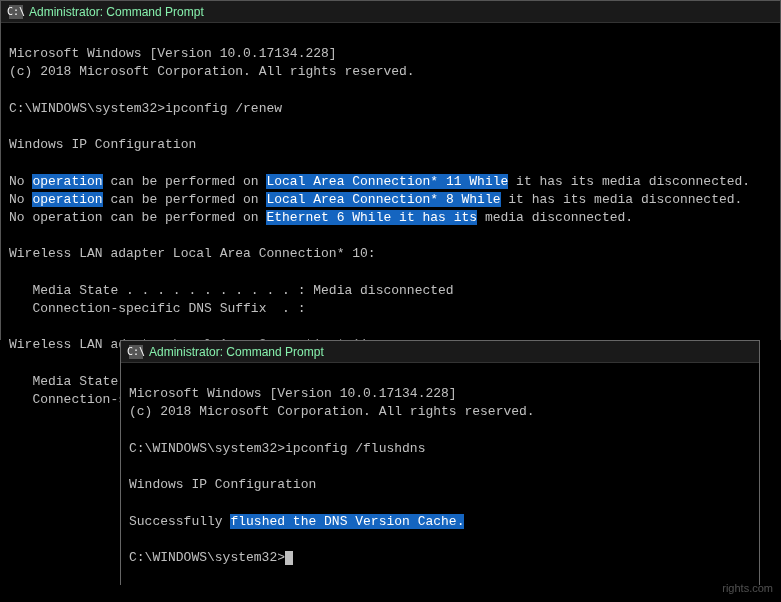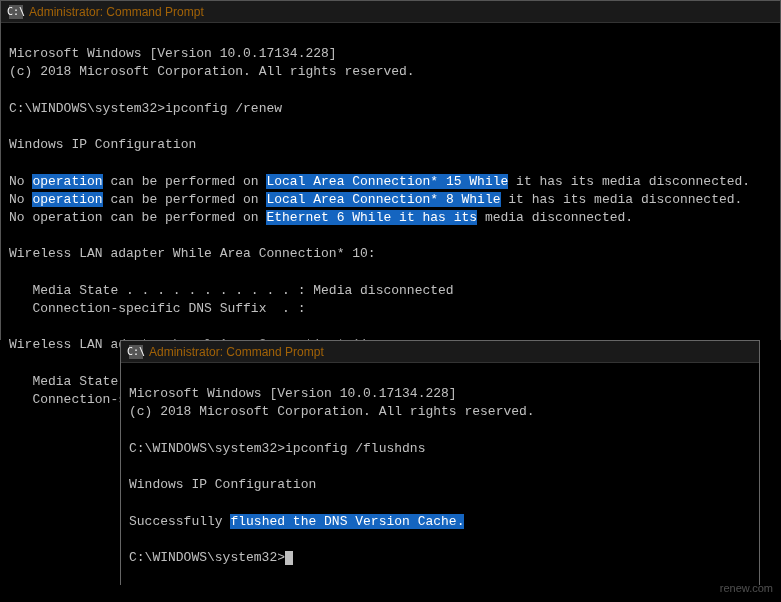--- a/index.html
+++ b/index.html
@@ -37,21 +37,21 @@
 
     .cmd-titlebar-icon {
       width: 14px;
       height: 14px;
       background: #555;
       display: inline-block;
       flex-shrink: 0;
     }
 
     .cmd-titlebar-text {
-      color: #a16207;
+      color: #86efac;
       font-size: 12px;
       font-family: 'Segoe UI', Arial, sans-serif;
     }
 
     .cmd-body {
       padding: 4px 8px;
       background: #000;
       color: #c0c0c0;
       font-family: 'Courier New', Courier, monospace;
       font-size: 13px;
@@ -118,25 +118,25 @@
     <span class="cmd-titlebar-text">Administrator: Command Prompt</span>
   </div>
   <div class="cmd-body">
 <span>Microsoft Windows [Version 10.0.17134.228]</span>
 <span>(c) 2018 Microsoft Corporation. All rights reserved.</span>
 
 <span>C:\WINDOWS\system32&gt;ipconfig /renew</span>
 
 <span>Windows IP Configuration</span>
 
-<span>No <span class="highlight">operation</span> can be performed on <span class="highlight">Local Area Connection* 15 While</span> it has its media disconnected.</span>
+<span>No <span class="highlight">operation</span> can be performed on <span class="highlight">Local Area Connection* 11 While</span> it has its media disconnected.</span>
 <span>No <span class="highlight2">operation</span> can be performed on <span class="highlight2">Local Area Connection* 8 While</span> it has its media disconnected.</span>
 <span>No operation can be performed on <span class="highlight">Ethernet 6 While it has its</span> media disconnected.</span>
 
-<span>Wireless LAN adapter While Area Connection* 10:</span>
+<span>Wireless LAN adapter Local Area Connection* 10:</span>
 
 <span>   Media State . . . . . . . . . . . : Media disconnected</span>
 <span>   Connection-specific DNS Suffix  . :</span>
 
 <span>Wireless LAN adapter Local Area Connection* 11:</span>
 
 <span>   Media State . . . . . . . . . . . : Media disconnected</span>
 <span>   Connection-specific DNS Suffix  . :</span>
   </div>
 </div>
@@ -155,13 +155,13 @@
 <span>C:\WINDOWS\system32&gt;ipconfig /flushdns</span>
 
 <span>Windows IP Configuration</span>
 
 <span>Successfully <span class="highlight">flushed the DNS Version Cache.</span></span>
 
 <span>C:\WINDOWS\system32&gt;</span><span class="cursor"></span>
   </div>
 </div>
 
-<div class="watermark">renew.com</div>
+<div class="watermark">rights.com</div>
 
 </body></html>

